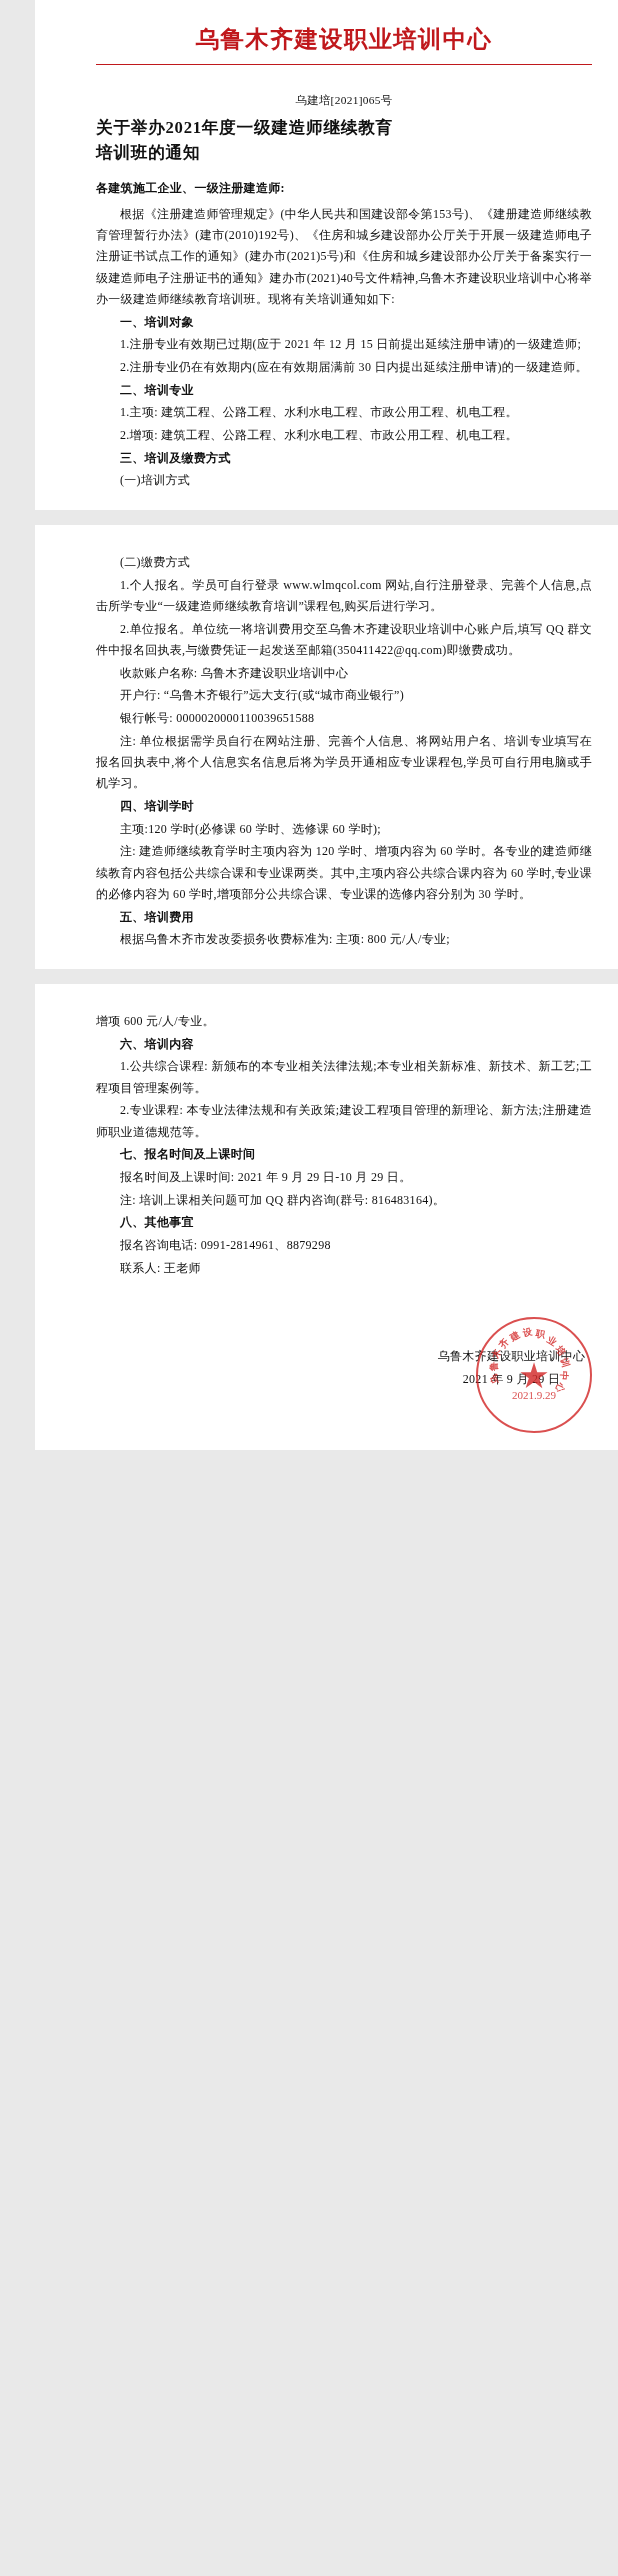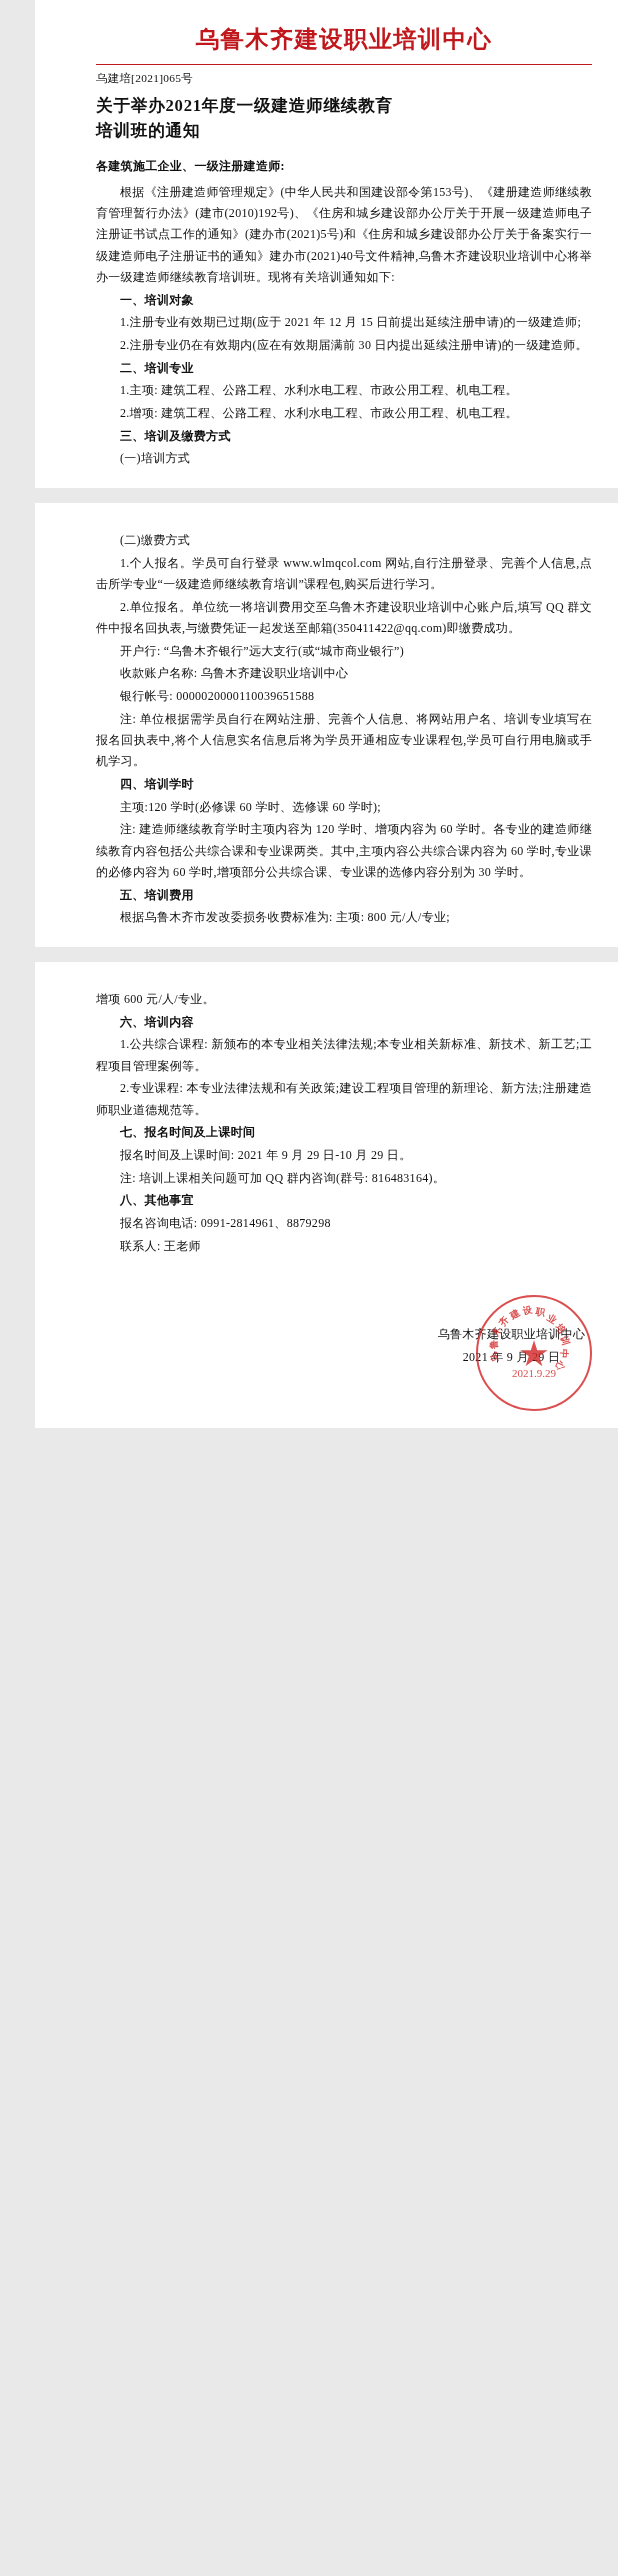--- a/index.html
+++ b/index.html
@@ -41,23 +41,23 @@
     letter-spacing: 1.3px;
     font-family: "Liberation Serif", "DejaVu Serif", serif;
   }
   .red-rule {
     border: none;
     border-top: 1.3px solid #c0181c;
     margin: 9.4px 0 0 0;
     height: 0;
   }
   .doc-number {
-    text-align: left;
+    text-align: center;
     font-size: 11.4px;
-    margin-top: 6px;
+    margin-top: 28px;
     margin-bottom: 4px;
     letter-spacing: 0.3px;
   }
   .doc-title {
     font-size: 16.7px;
     font-weight: bold;
     line-height: 1.5;
     margin: 6.7px 0 14.7px 0;
     letter-spacing: 0.7px;
   }
@@ -191,22 +191,22 @@
   </div>
 
   <div class="gap"></div>
 
   <div class="sheet">
     <div class="spacer-top"></div>
 
     <p class="para">(二)缴费方式</p>
     <p class="para">1.个人报名。学员可自行登录 www.wlmqcol.com 网站,自行注册登录、完善个人信息,点击所学专业“一级建造师继续教育培训”课程包,购买后进行学习。</p>
     <p class="para">2.单位报名。单位统一将培训费用交至乌鲁木齐建设职业培训中心账户后,填写 QQ 群文件中报名回执表,与缴费凭证一起发送至邮箱(350411422@qq.com)即缴费成功。</p>
+    <p class="para">收款账户名称: 乌鲁木齐建设职业培训中心</p>
     <p class="para">开户行: “乌鲁木齐银行”远大支行(或“城市商业银行”)</p>
-    <p class="para">收款账户名称: 乌鲁木齐建设职业培训中心</p>
     <p class="para">银行帐号: 0000020000110039651588</p>
     <p class="para">注: 单位根据需学员自行在网站注册、完善个人信息、将网站用户名、培训专业填写在报名回执表中,将个人信息实名信息后将为学员开通相应专业课程包,学员可自行用电脑或手机学习。</p>
 
     <p class="head">四、培训学时</p>
     <p class="para">主项:120 学时(必修课 60 学时、选修课 60 学时);</p>
     <p class="para">注: 建造师继续教育学时主项内容为 120 学时、增项内容为 60 学时。各专业的建造师继续教育内容包括公共综合课和专业课两类。其中,主项内容公共综合课内容为 60 学时,专业课的必修内容为 60 学时,增项部分公共综合课、专业课的选修内容分别为 30 学时。</p>
 
     <p class="head">五、培训费用</p>
     <p class="para">根据乌鲁木齐市发改委损务收费标准为: 主项: 800 元/人/专业;</p>
 

